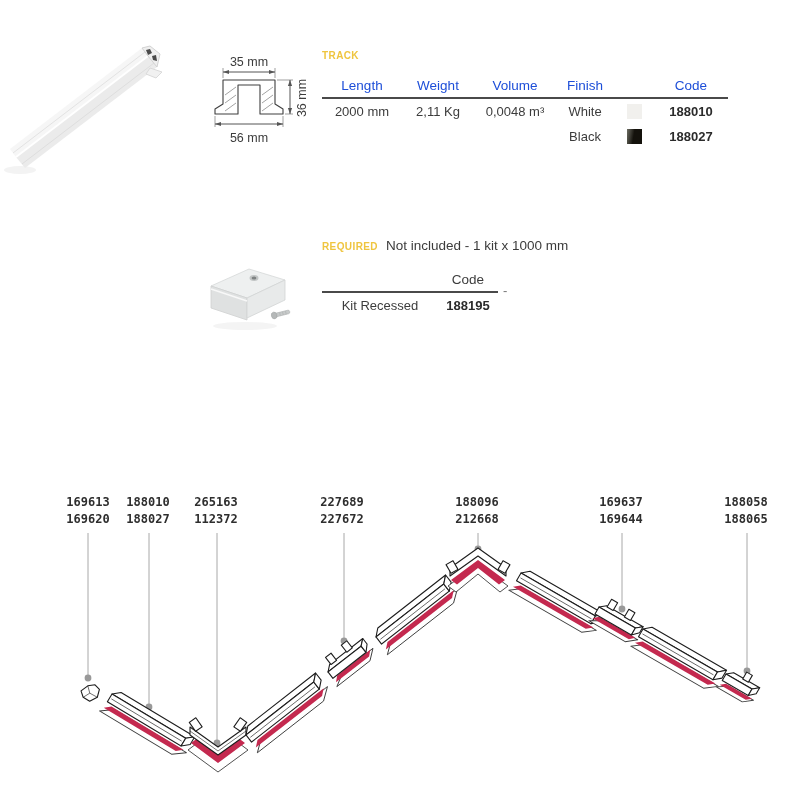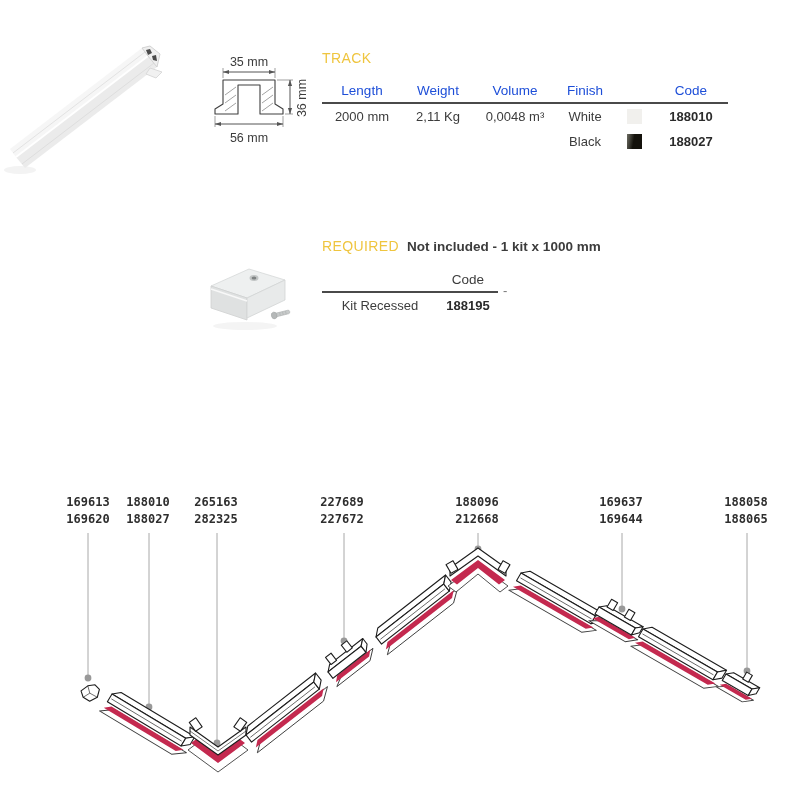--- a/index.html
+++ b/index.html
@@ -10,21 +10,21 @@
   }
   html,body{margin:0;padding:0;background:#fff;}
   .page{
     position:relative;width:800px;height:800px;background:#fff;overflow:hidden;
     font-family:"Liberation Sans", sans-serif;color:var(--ink);
   }
   .abs{position:absolute;}
 
   
   .sec-title{
-    font-size:14px;font-weight:400;color:var(--yellow);letter-spacing:.4px;
+    font-size:10px;font-weight:700;color:var(--yellow);letter-spacing:.4px;
   }
 
   
   .track-table{left:322px;top:50px;width:408px;}
   .tgrid{
     display:grid;grid-template-columns:80px 72px 82px 58px 40px 74px;
     margin-top:17px;font-size:13px;
   }
   .tgrid .hcell{
     height:19px;display:flex;align-items:flex-start;justify-content:center;
@@ -34,21 +34,21 @@
   .tgrid .cell{
     height:25px;display:flex;align-items:center;justify-content:center;
   }
   .code-txt{font-weight:700;color:var(--ink-dark);}
   .swatch{width:15px;height:15px;}
   .swatch-white{background:#f1f0ed;}
   .swatch-black{background:linear-gradient(100deg,#6e6e64 0%,#14120c 45%);}
 
   
   .required-line{left:322px;top:238px;font-size:13.5px;white-space:nowrap;}
-  .required-line .note{color:var(--ink);font-weight:700;margin-left:8px;}
+  .required-line .note{color:var(--ink);font-weight:400;margin-left:8px;}
   .kit-table{left:322px;top:272px;width:176px;font-size:13px;}
   .kit-head{
     display:grid;grid-template-columns:116px 60px;height:19px;
     border-bottom:2px solid #4a4a4a;
   }
   .kit-head span{display:flex;justify-content:center;font-size:13.5px;}
   .kit-row{display:grid;grid-template-columns:116px 60px;height:24px;align-items:center;}
   .kit-row span{display:flex;justify-content:center;}
   .kit-dash{left:503px;top:283px;color:#777;font-size:13px;}
 
@@ -192,21 +192,21 @@
     <div class="codes" style="left:56px">
         <div>169613</div>
         <div>169620</div>
       </div>
     <div class="codes" style="left:116px">
         <div>188010</div>
         <div>188027</div>
       </div>
     <div class="codes" style="left:184px">
         <div>265163</div>
-        <div>282325</div>
+        <div>112372</div>
       </div>
     <div class="codes" style="left:310px">
         <div>227689</div>
         <div>227672</div>
       </div>
     <div class="codes" style="left:445px">
         <div>188096</div>
         <div>212668</div>
       </div>
     <div class="codes" style="left:589px">

